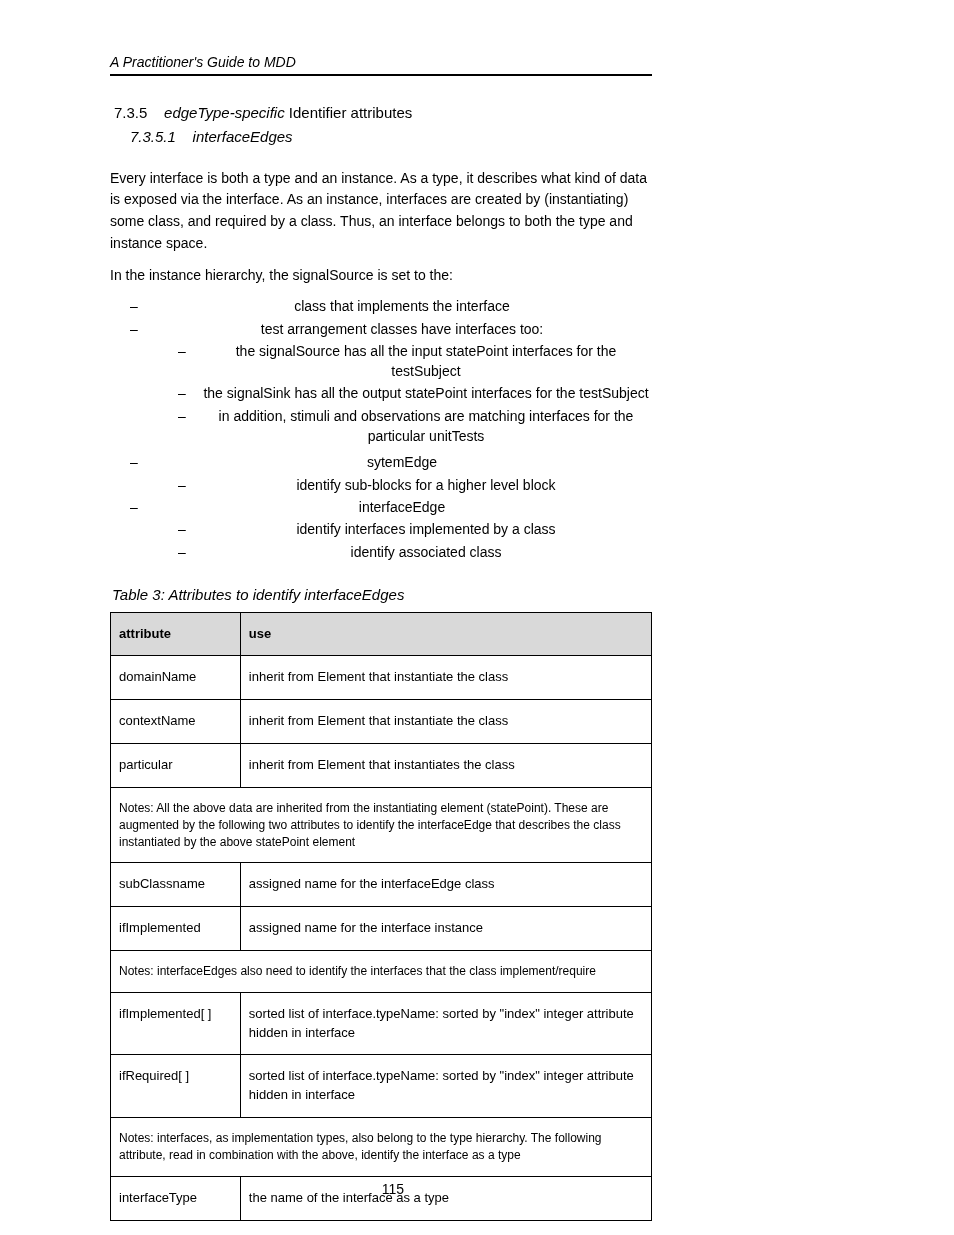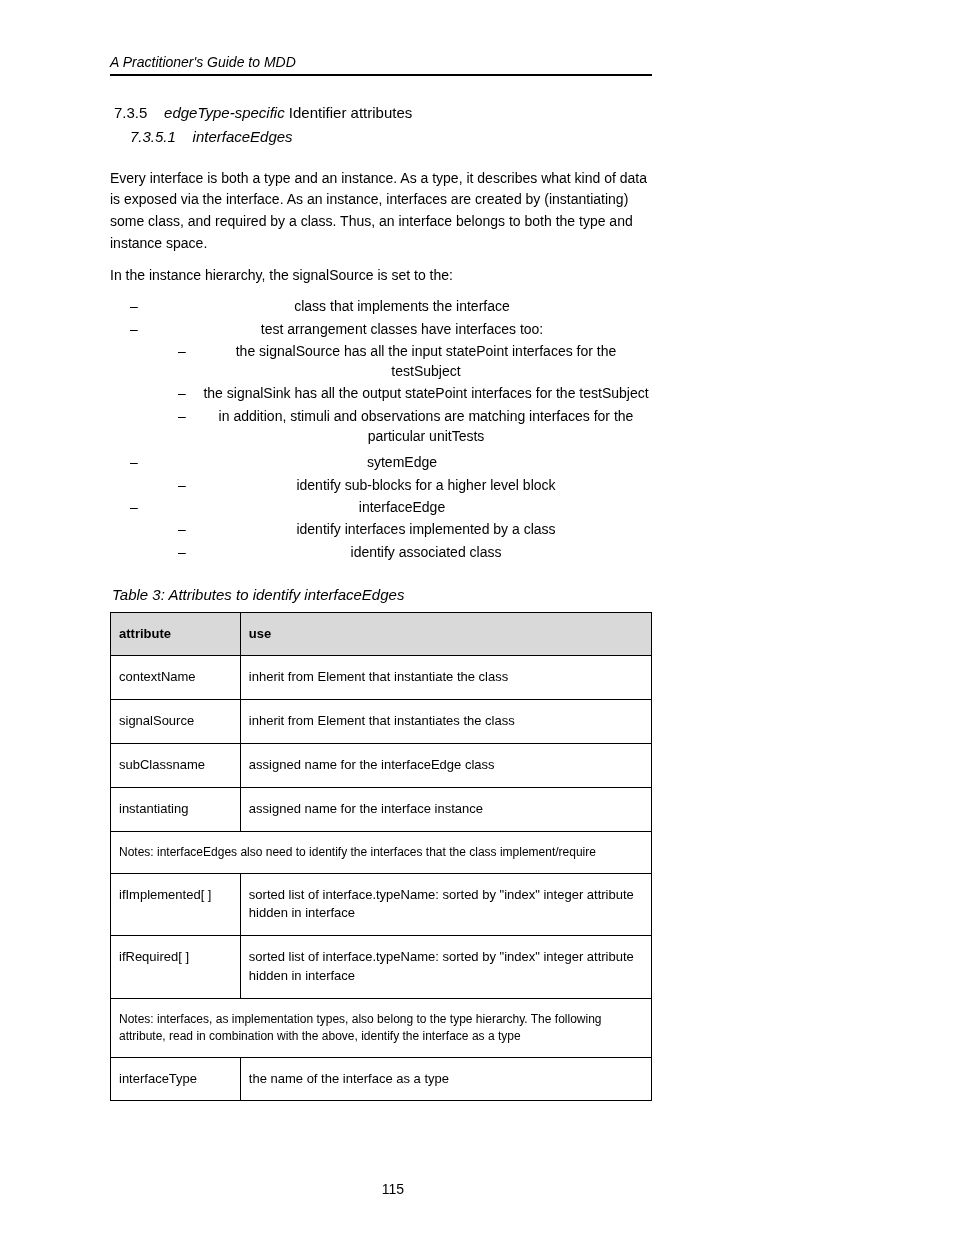--- a/index.html
+++ b/index.html
@@ -174,33 +174,40 @@
         <col style="width:76%">
       </colgroup>
     <thead>
       <tr>
         <th>attribute</th>
         <th>use</th>
       </tr>
     </thead>
     <tbody>
       <tr>
+        <td>domainName</td>
+        <td>inherit from Element that instantiate the class</td>
+      </tr>
+      <tr>
         <td>contextName</td>
         <td>inherit from Element that instantiate the class</td>
       </tr>
       <tr>
-        <td>signalSource</td>
+        <td>particular</td>
         <td>inherit from Element that instantiates the class</td>
+      </tr>
+      <tr>
+        <td colspan="2" class="spanner">Notes: All the above data are inherited from the instantiating element (statePoint). These are augmented by the following two attributes to identify the interfaceEdge that describes the class instantiated by the above statePoint element</td>
       </tr>
       <tr>
         <td>subClassname</td>
         <td>assigned name for the interfaceEdge class</td>
       </tr>
       <tr>
-        <td>instantiating</td>
+        <td>ifImplemented</td>
         <td>assigned name for the interface instance</td>
       </tr>
       <tr>
         <td colspan="2" class="spanner">Notes: interfaceEdges also need to identify the interfaces that the class implement/require</td>
       </tr>
       <tr>
         <td>ifImplemented[ ]</td>
         <td>sorted list of interface.typeName: sorted by "index" integer attribute hidden in interface</td>
       </tr>
       <tr>

